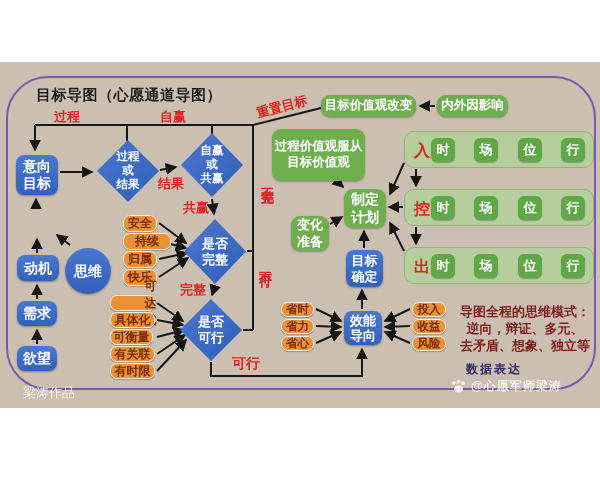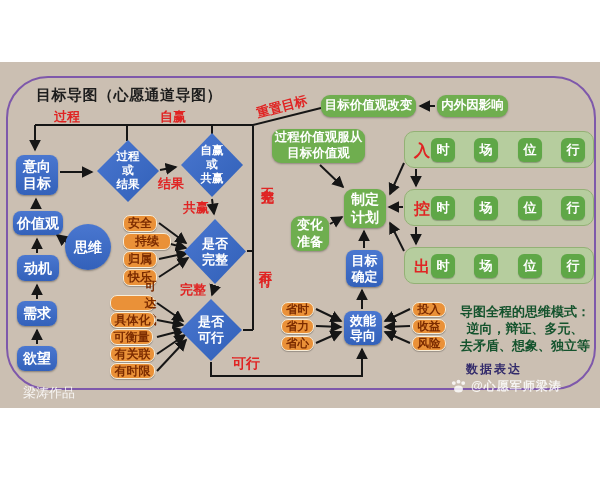--- a/index.html
+++ b/index.html
@@ -13,21 +13,21 @@
   .bb{background:linear-gradient(#4a77d0,#3361ba);color:#fff;border-radius:8px;font-size:14px;line-height:1.18;box-shadow:0 1px 2px rgba(0,0,0,.35);}
   .circle{border-radius:50%;}
   .diamond{background:linear-gradient(135deg,#4a77d0,#3160b8);color:#fff;font-size:11.5px;line-height:1.2;clip-path:polygon(50% 0,100% 50%,50% 100%,0 50%);}
   .gb{background:#6fae4f;color:#fff;border-radius:9px;font-size:12.5px;line-height:1.25;box-shadow:0 1px 2px rgba(0,0,0,.3);}
   .ob{background:#ea9138;border:1.5px solid #f7edd9;color:#7b2b00;border-radius:7px;font-size:12px;box-shadow:0 1px 1px rgba(0,0,0,.25);}
   .chain{position:absolute;box-sizing:border-box;background:#b6cd9e;border:1.5px solid #93b175;border-radius:10px;}
   .cg{position:absolute;box-sizing:border-box;background:#5fa747;color:#fff;font-weight:bold;font-size:13px;border-radius:6px;display:flex;align-items:center;justify-content:center;box-shadow:0 1px 1px rgba(0,0,0,.25);}
   .chain-label{position:absolute;color:#e02423;font-weight:bold;font-size:16px;}
   .rl{position:absolute;color:#e02423;font-weight:bold;font-size:13px;white-space:nowrap;}
   .rl.vert{writing-mode:vertical-rl;letter-spacing:2px;}
-  .note-purple{position:absolute;color:#14532d;font-weight:bold;font-size:13px;text-align:center;white-space:pre-line;line-height:1.3;}
+  .note-purple{position:absolute;color:#7f1d1d;font-weight:bold;font-size:13px;text-align:center;white-space:pre-line;line-height:1.3;}
   .data-expr{position:absolute;color:#332b6b;font-weight:bold;font-size:12px;letter-spacing:2px;}
   .wm{position:absolute;color:rgba(255,255,255,.85);font-size:13px;}
   .wm-right{position:absolute;display:flex;align-items:center;gap:4px;color:rgba(255,255,255,.82);font-size:12px;font-weight:bold;letter-spacing:1px;}
 </style>
 </head>
 <body>
 
 <div class="stage">
 
 
@@ -97,39 +97,38 @@
       <line x1="539" y1="207" x2="553" y2="207" marker-end="url(#ah)"></line>
       <line x1="452" y1="265" x2="466" y2="265" marker-end="url(#ah)"></line>
       <line x1="495" y1="265" x2="510" y2="265" marker-end="url(#ah)"></line>
       <line x1="539" y1="265" x2="553" y2="265" marker-end="url(#ah)"></line>
     </g>
   </svg>
 
   <div class="node bb" style="left:17px;top:346px;width:40px;height:25px;">欲望</div>
   <div class="node bb" style="left:17px;top:301px;width:40px;height:25px;">需求</div>
   <div class="node bb" style="left:17px;top:255px;width:42px;height:26px;">动机</div>
-  <div class="node bb" style="left:13px;top:211px;width:50px;height:24px;">价值观</div>
   <div class="node bb" style="left:16px;top:155px;width:42px;height:40px;">意向
 目标</div>
-  <div class="node bb circle" style="left:65px;top:224px;width:46px;height:46px;">思维</div>
+  <div class="node bb circle" style="left:65px;top:248px;width:46px;height:46px;">思维</div>
 
   <div class="node diamond" style="left:97px;top:140px;width:62px;height:62px;">过程
 或
 结果</div>
   <div class="node diamond" style="left:181px;top:133px;width:62px;height:64px;">自赢
 或
 共赢</div>
   <div class="node diamond" style="left:184px;top:219px;width:62px;height:65px;font-size:13px;">是否
 完整</div>
   <div class="node diamond" style="left:180px;top:299px;width:62px;height:62px;font-size:13px;">是否
 可行</div>
 
   <div class="node gb" style="left:321px;top:95px;width:95px;height:22px;">目标价值观改变</div>
   <div class="node gb" style="left:437px;top:95px;width:71px;height:22px;">内外因影响</div>
-  <div class="node gb" style="left:272px;top:129px;width:93px;height:34px;">过程价值观服从
+  <div class="node gb" style="left:272px;top:129px;width:93px;height:52px;">过程价值观服从
 目标价值观</div>
   <div class="node gb" style="left:291px;top:216px;width:38px;height:35px;font-size:13px;">变化
 准备</div>
   <div class="node gb" style="left:344px;top:189px;width:42px;height:39px;font-size:14px;">制定
 计划</div>
 
   <div class="node bb" style="left:346px;top:250px;width:37px;height:37px;font-size:13px;">目标
 确定</div>
   <div class="node bb" style="left:344px;top:311px;width:38px;height:34px;font-size:13px;text-align:right;">效能
 导向</div>

